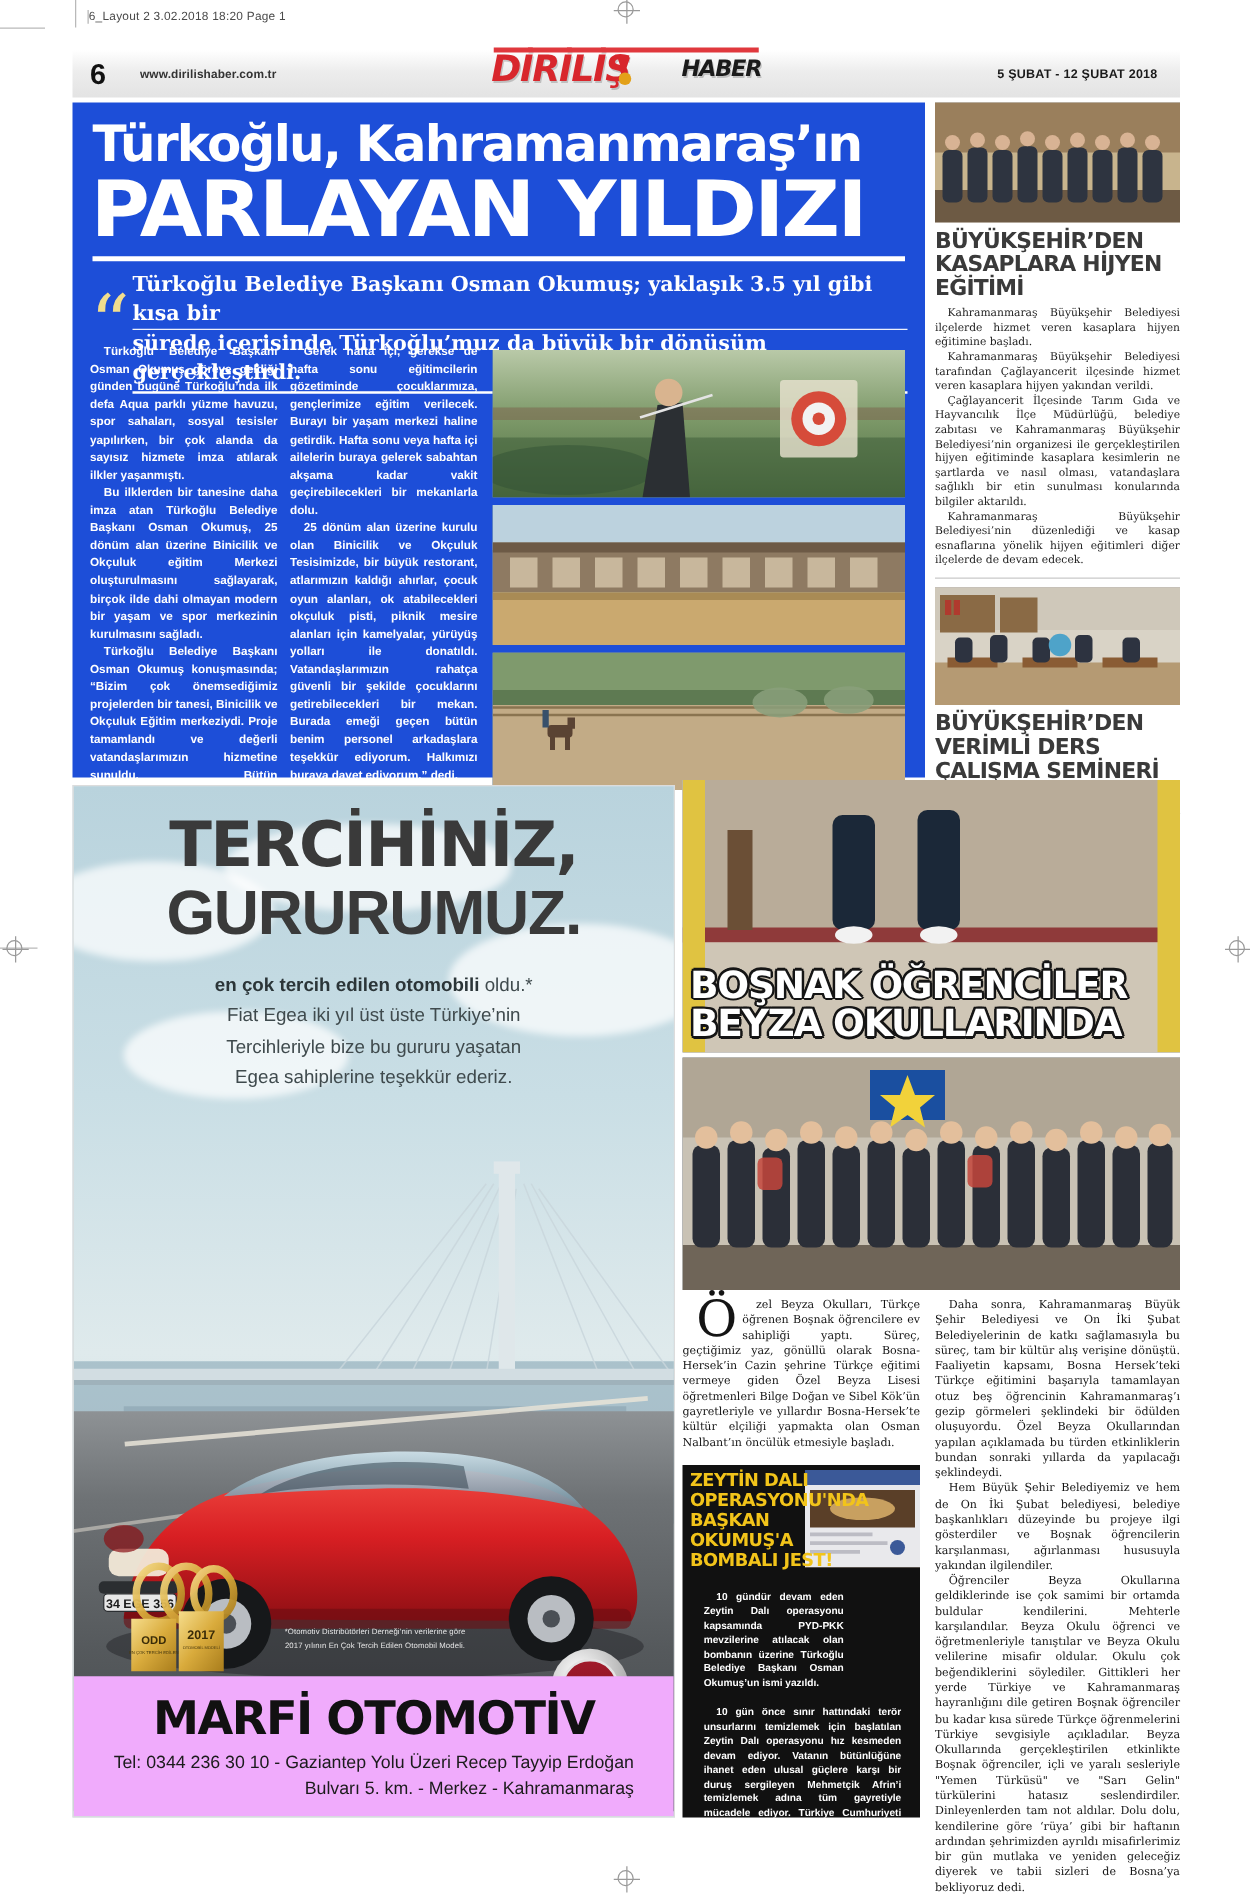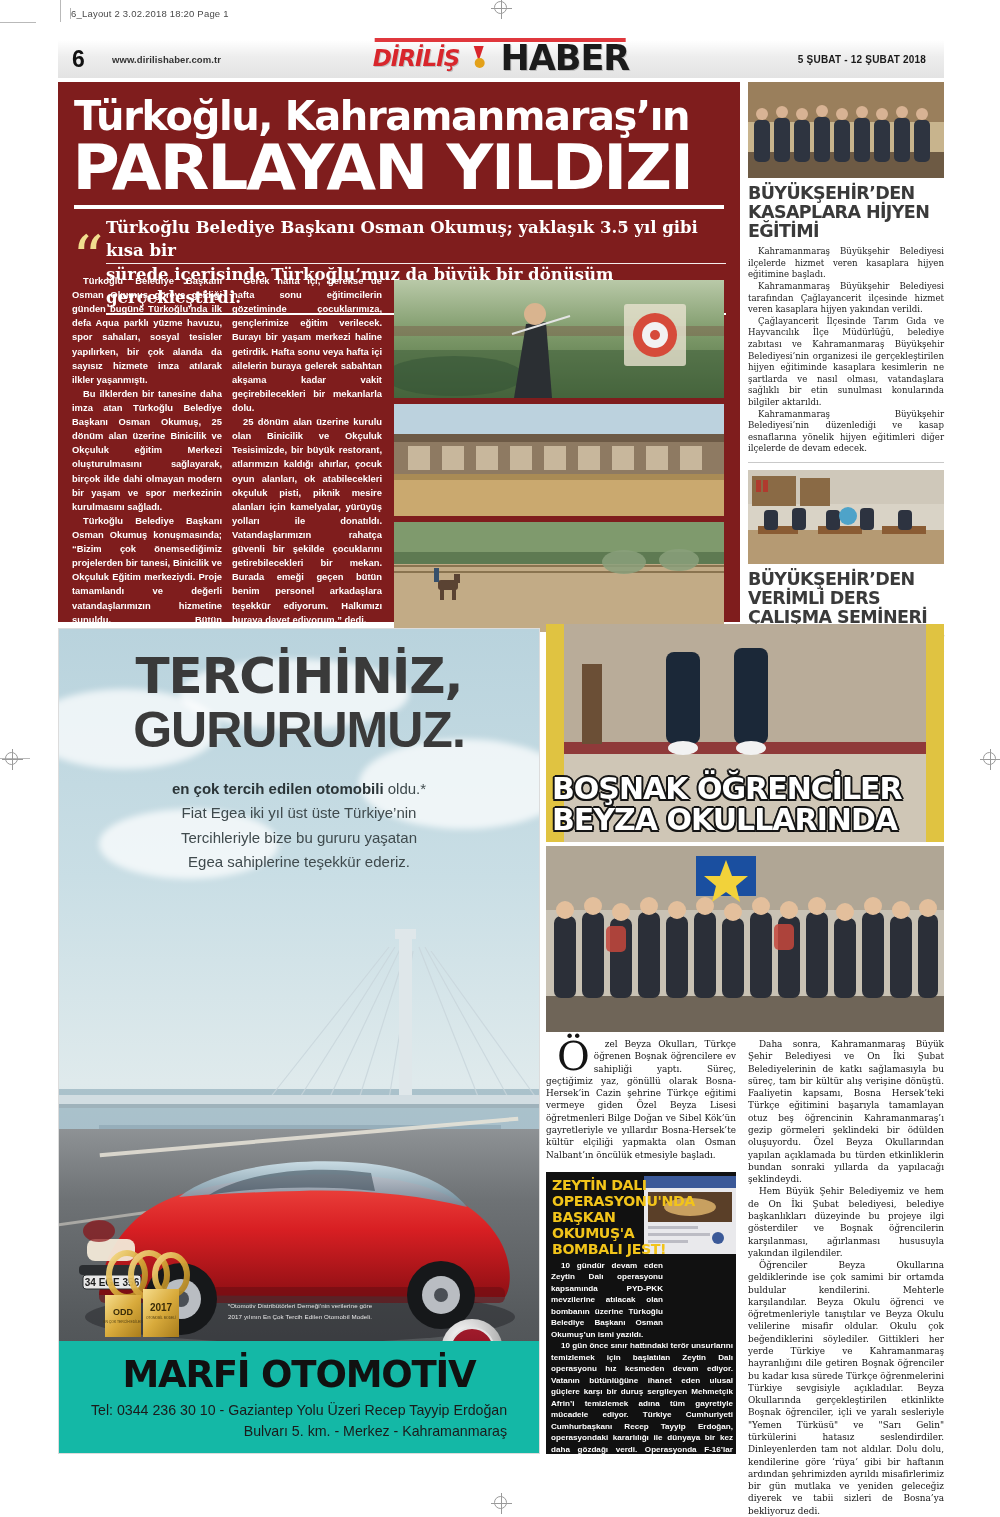--- a/index.html
+++ b/index.html
@@ -37,37 +37,37 @@
   .masthead {
     position:absolute; left:58px; top:40px; width:886px; height:38px;
     background:linear-gradient(to bottom,#ffffff 0%,#ededed 45%,#e3e3e3 100%);
     display:flex; align-items:center;
   }
   .pagenum { font-size:23px; font-weight:bold; color:#111; margin-left:14px; width:40px; }
   .siteurl { font-size:9.5px; font-weight:bold; color:#333; letter-spacing:.1px; }
   .logo-wrap { position:absolute; left:50%; transform:translateX(-50%); top:1px; display:flex; align-items:center; }
   .logo-dirilis {
     font-family:"DejaVu Sans", sans-serif; font-weight:bold; font-style:italic;
-    font-size:23px; color:#d8262c; letter-spacing:-1px; line-height:1;
+    font-size:29px; color:#d8262c; letter-spacing:-1px; line-height:1;
     text-shadow:1px 1px 0 rgba(0,0,0,.18);
   }
   .logo-haber {
-    font-family:"DejaVu Sans", sans-serif; font-weight:bold; 
-    font-size:35px; color:#1b1b1b; letter-spacing:-1px; line-height:1; margin-left:1px;
+    font-family:"DejaVu Sans", sans-serif; font-weight:bold; font-style:italic;
+    font-size:18px; color:#1b1b1b; letter-spacing:-1px; line-height:1; margin-left:1px;
     text-shadow:1px 1px 0 rgba(0,0,0,.18);
     padding-left:40px;
   }
   .logo-bar { position:absolute; left:2px; top:-3px; width:98%; height:4px; background:#e0383d; }
   .logo-drop { position:absolute; left:101px; top:5px; width:11px; height:26px; }
   .logo-drop .tri { position:absolute; left:0; top:0; width:0; height:0; border-left:5.5px solid transparent; border-right:5.5px solid transparent; border-top:15px solid #d8262c; }
   .logo-drop .ball { position:absolute; left:0.5px; top:12px; width:10px; height:10px; border-radius:50%; background:#e3a119; }
   .dateline { position:absolute; right:18px; font-size:10px; font-weight:bold; color:#1a1a1a; letter-spacing:.2px; }
 
   
-  .bluebox { position:absolute; left:58px; top:82px; width:682px; height:540px; background:#7f1d1d; }
+  .bluebox { position:absolute; left:58px; top:82px; width:682px; height:540px; background:#1d4ed8; }
   .headline1 {
     color:#fff; font-family:"DejaVu Sans", sans-serif; font-weight:bold;
     font-size:40px; letter-spacing:-1.4px; line-height:1; padding:14px 0 0 16px;
     white-space:nowrap;
   }
   .headline2 {
     color:#fff; font-family:"DejaVu Sans", sans-serif; font-weight:bold;
     font-size:62px; letter-spacing:-2px; line-height:.98; padding:2px 0 0 14px;
     transform:scaleX(1.04); transform-origin:left center; white-space:nowrap;
   }
@@ -133,21 +133,21 @@
   .footnote { position:absolute; left:0; top:672px; width:482px; text-align:center;
               font-size:6.2px; color:#e7e7e7; line-height:1.7; letter-spacing:.1px; }
   .koc { position:absolute; left:42px; top:732px; font-size:9px; color:#f0f0f0; font-weight:bold; display:flex; align-items:center; gap:3px; }
   .fiatlogo { position:absolute; right:36px; top:690px; width:62px; height:62px; border-radius:50%;
               background:radial-gradient(circle at 35% 30%,#fdfdfd,#b9b9b9 58%,#7d7d7d 100%);
               display:flex; align-items:center; justify-content:center; }
   .fiatlogo .inner { width:46px; height:46px; border-radius:50%;
               background:linear-gradient(to bottom,#a11b2b,#7d1020); display:flex; align-items:center; justify-content:center;
               border:2px solid #e3e3e3; }
   .fiatlogo .txt { color:#fff; font-family:"DejaVu Sans", sans-serif; font-weight:bold; font-size:13px; letter-spacing:.6px; }
-  .dealer { position:absolute; left:0; bottom:0; width:100%; height:112px; background:#14b8a6;
+  .dealer { position:absolute; left:0; bottom:0; width:100%; height:112px; background:#f0abfc;
             display:flex; flex-direction:column; align-items:center; justify-content:center; }
   .dealer-name { font-family:"DejaVu Sans", sans-serif; font-weight:bold; font-size:37px; color:#111;
                  letter-spacing:-1.2px; }
   .dealer-addr { font-family:"Liberation Sans", sans-serif; font-size:14.2px; color:#1b1b1b;
                  line-height:1.42; text-align:right; margin-top:4px; }
 
   
   .bosnak { position:absolute; left:546px; top:624px; width:398px; height:830px; background:#fff; }
   .bos-photo1 { position:absolute; left:0; top:0; width:398px; height:218px; background:#8b8b8b; overflow:hidden; }
   .bos-title { position:absolute; left:6px; top:150px; width:392px;
@@ -164,21 +164,21 @@
              font-weight:normal; padding:2px 4px 0 0; }
 
   
   .zeytin { position:absolute; left:0; top:548px; width:190px; height:282px; background:#111; overflow:hidden; }
   .zeytin-img { position:absolute; right:0; top:4px; width:92px; height:78px; background:#3a2a1c; }
   .zey-title { position:absolute; left:6px; top:6px; width:124px;
                font-family:"DejaVu Sans", sans-serif; font-weight:bold; color:#f2c41a;
                font-size:14.2px; line-height:1.12; letter-spacing:-.4px; }
   .zey-body { position:absolute; left:5px; top:88px; width:182px; color:#fff; font-weight:bold;
               font-family:"Liberation Sans", sans-serif; font-size:8.1px; line-height:1.42; text-align:justify; }
-  .zey-body p { text-indent:10px; margin:0; }
+  .zey-body p { text-indent:10px; margin:12px; }
   .zey-body p.first { width:112px; }
 
   .bos-rcol { position:absolute; left:202px; top:414px; width:196px;
               font-family:"DejaVu Serif", serif; font-size:8.9px; line-height:1.38;
               color:#141414; text-align:justify; }
   .bos-rcol p { text-indent:11px; margin:0; }
 </style>
 </head>
 <body>
 

